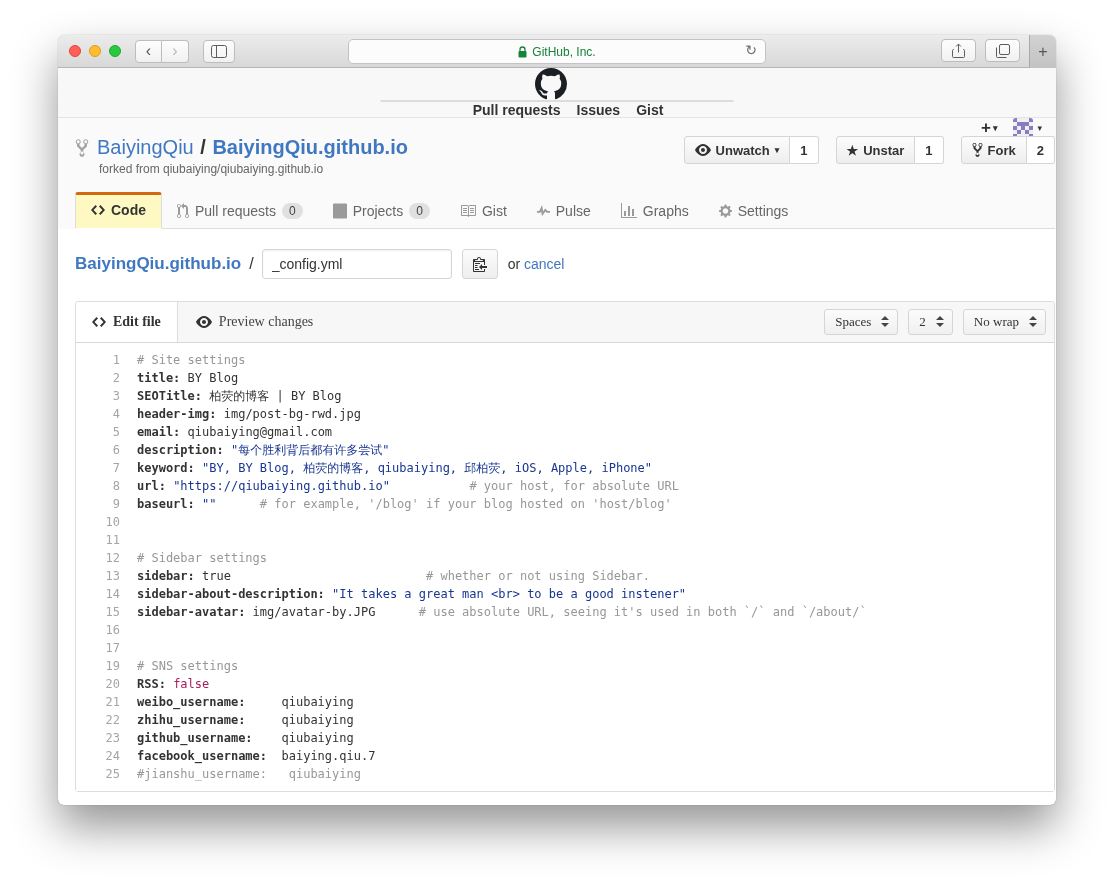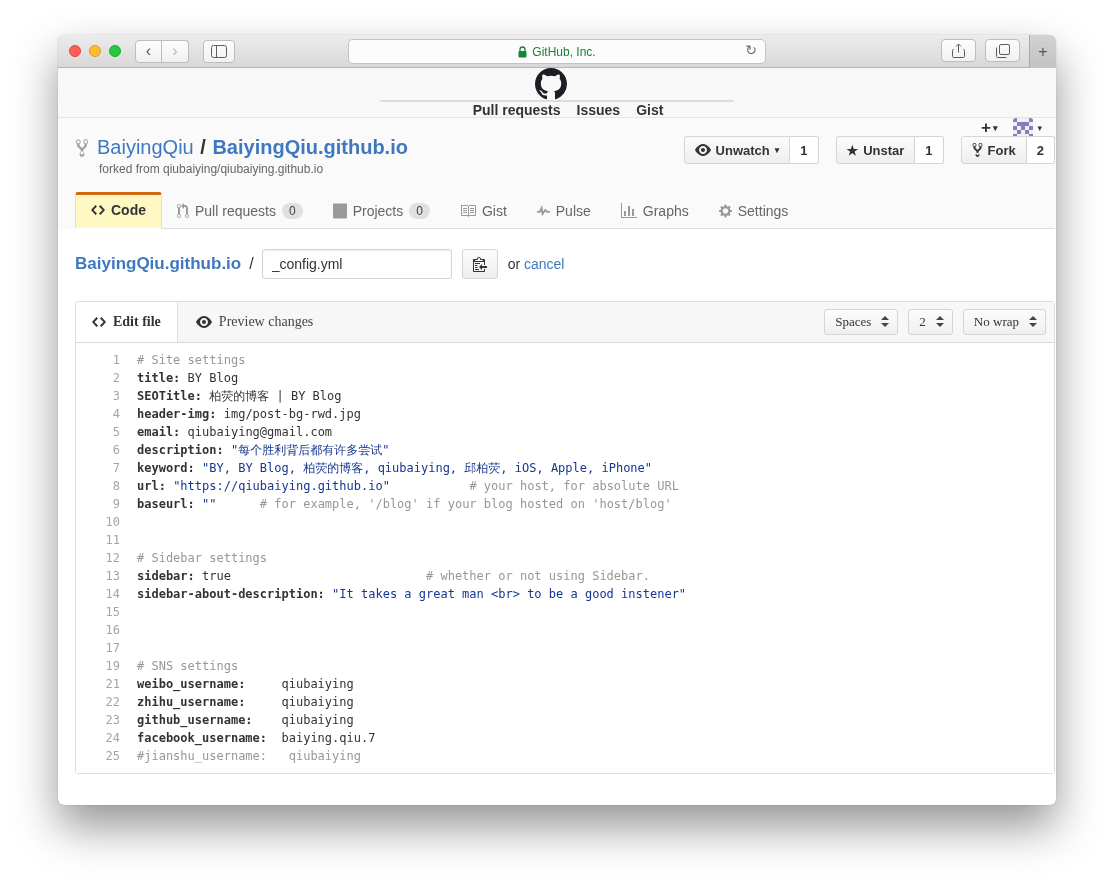--- a/index.html
+++ b/index.html
@@ -375,24 +375,25 @@
               <div class="code-line"><span class="ln">5</span><span class="code-text"><span class="cm-key">email:</span><span class="cm-plain"> qiubaiying@gmail.com</span></span></div>
               <div class="code-line"><span class="ln">6</span><span class="code-text"><span class="cm-key">description:</span><span class="cm-plain"> </span><span class="cm-string">"每个胜利背后都有许多尝试"</span></span></div>
               <div class="code-line"><span class="ln">7</span><span class="code-text"><span class="cm-key">keyword:</span><span class="cm-plain"> </span><span class="cm-string">"BY, BY Blog, 柏荧的博客, qiubaiying, 邱柏荧, iOS, Apple, iPhone"</span></span></div>
               <div class="code-line"><span class="ln">8</span><span class="code-text"><span class="cm-key">url:</span><span class="cm-plain"> </span><span class="cm-string">"https://qiubaiying.github.io"</span><span class="cm-plain">           </span><span class="cm-comment"># your host, for absolute URL</span></span></div>
               <div class="code-line"><span class="ln">9</span><span class="code-text"><span class="cm-key">baseurl:</span><span class="cm-plain"> </span><span class="cm-string">""</span><span class="cm-plain">      </span><span class="cm-comment"># for example, '/blog' if your blog hosted on 'host/blog'</span></span></div>
               <div class="code-line"><span class="ln">10</span><span class="code-text"></span></div>
               <div class="code-line"><span class="ln">11</span><span class="code-text"></span></div>
               <div class="code-line"><span class="ln">12</span><span class="code-text"><span class="cm-comment"># Sidebar settings</span></span></div>
               <div class="code-line"><span class="ln">13</span><span class="code-text"><span class="cm-key">sidebar:</span><span class="cm-plain"> true                           </span><span class="cm-comment"># whether or not using Sidebar.</span></span></div>
               <div class="code-line"><span class="ln">14</span><span class="code-text"><span class="cm-key">sidebar-about-description:</span><span class="cm-plain"> </span><span class="cm-string">"It takes a great man &lt;br&gt; to be a good instener"</span></span></div>
-              <div class="code-line"><span class="ln">15</span></div>
+              <div class="code-line"><span class="ln">15</span><span class="code-text"><span class="cm-key">sidebar-avatar:</span><span class="cm-plain"> img/avatar-by.JPG      </span><span class="cm-comment"># use absolute URL, seeing it's used in both `/` and `/about/`</span></span></div>
               <div class="code-line"><span class="ln">16</span><span class="code-text"></span></div>
               <div class="code-line"><span class="ln">17</span><span class="code-text"></span></div>
               <div class="code-line"><span class="ln">19</span><span class="code-text"><span class="cm-comment"># SNS settings</span></span></div>
+              <div class="code-line"><span class="ln">20</span><span class="code-text"><span class="cm-key">RSS:</span><span class="cm-plain"> </span><span class="cm-atom">false</span></span></div>
               <div class="code-line"><span class="ln">21</span><span class="code-text"><span class="cm-key">weibo_username:</span><span class="cm-plain">     qiubaiying</span></span></div>
               <div class="code-line"><span class="ln">22</span><span class="code-text"><span class="cm-key">zhihu_username:</span><span class="cm-plain">     qiubaiying</span></span></div>
               <div class="code-line"><span class="ln">23</span><span class="code-text"><span class="cm-key">github_username:</span><span class="cm-plain">    qiubaiying</span></span></div>
               <div class="code-line"><span class="ln">24</span><span class="code-text"><span class="cm-key">facebook_username:</span><span class="cm-plain">  baiying.qiu.7</span></span></div>
               <div class="code-line"><span class="ln">25</span><span class="code-text"><span class="cm-comment">#jianshu_username:   qiubaiying</span></span></div>
             </div>
         </div>
       </div>
     </div>
 

